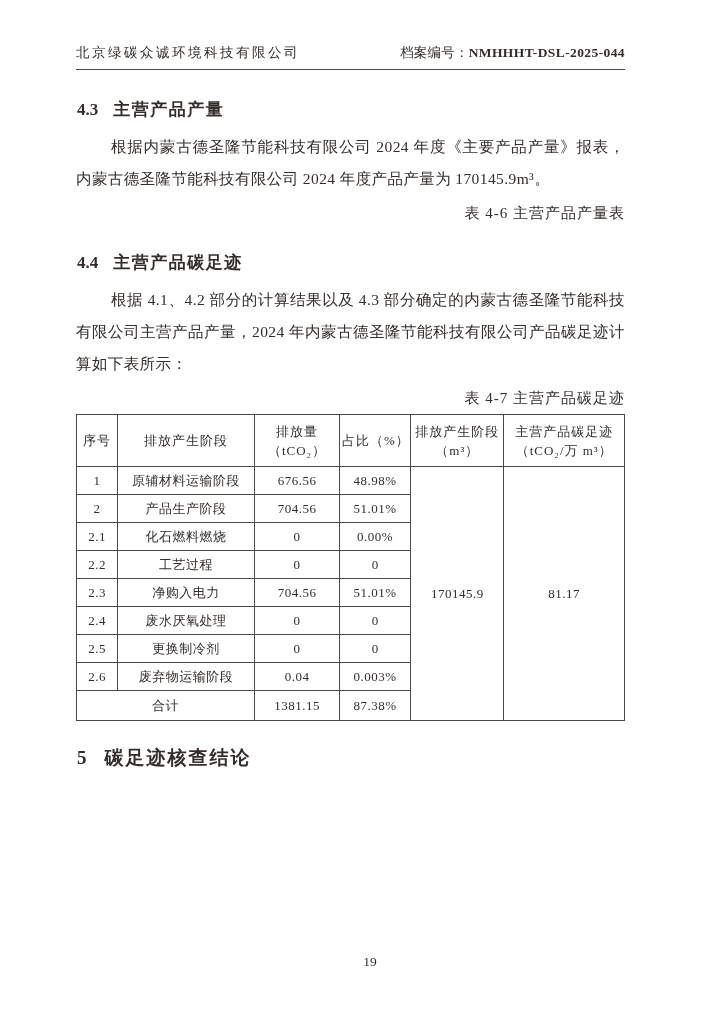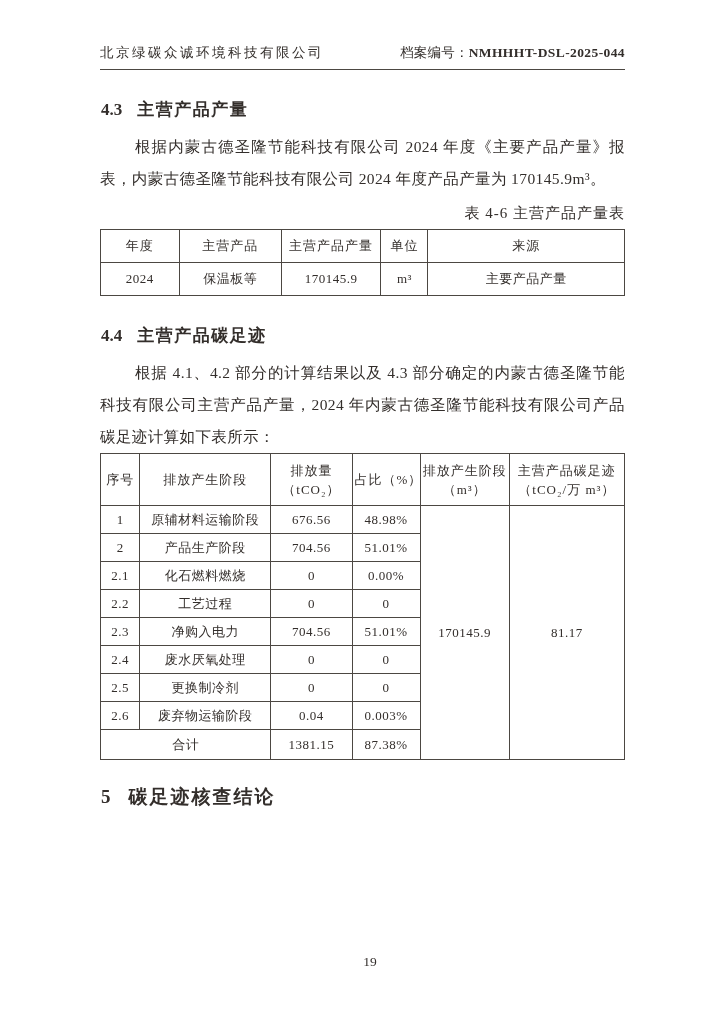--- a/index.html
+++ b/index.html
@@ -2,21 +2,21 @@
 <html><head>
 <meta charset="utf-8">
 <style>
   html,body { margin:0; padding:0; background:#ffffff; }
   .page {
     position:relative;
     width:724px; height:1024px;
     margin:0 auto;
     background:#ffffff;
     box-sizing:border-box;
-    padding:44px 99px 0 100px;
+    padding:44px 99px 0 76px;
     font-family:"Liberation Serif","DejaVu Serif",serif;
     color:#332e2b;
     overflow:hidden;
   }
   
   .doc-header {
     display:flex; justify-content:space-between; align-items:flex-end;
     border-bottom:1.6px solid #4c4742;
     padding-bottom:7px;
     font-size:13.5px;
@@ -81,51 +81,27 @@
       <span>档案编号：</span><span class="no">NMHHHT-DSL-2025-044</span>
     </span>
   </div>
 
   <h2 class="h-sub">
     <span class="h-num">4.3</span><span class="h-txt">主营产品产量</span>
   </h2>
   <p class="body-para">根据内蒙古德圣隆节能科技有限公司 2024 年度《主要产品产量》报表，内蒙古德圣隆节能科技有限公司 2024 年度产品产量为 170145.9m³。</p>
 
   <div class="tbl-caption">表 4-6 主营产品产量表</div>
-  <table class="tbl t46">
-    <colgroup>
-      <col style="width:15%">
-        <col style="width:19.5%">
-        <col style="width:19%">
-        <col style="width:9%">
-        <col style="width:37.5%">
-    </colgroup>
-    <tbody>
-        <tr>
-      <th>年度</th>
-      <th>主营产品</th>
-      <th>主营产品产量</th>
-      <th>单位</th>
-      <th>来源</th>
-    </tr>
-    <tr>
-      <td>2024</td>
-      <td>保温板等</td>
-      <td>170145.9</td>
-      <td>m³</td>
-      <td>主要产品产量</td>
-    </tr>
-  </tbody>
-    </table>
 
   <h2 class="h-sub">
     <span class="h-num">4.4</span><span class="h-txt">主营产品碳足迹</span>
   </h2>
   <p class="body-para">根据 4.1、4.2 部分的计算结果以及 4.3 部分确定的内蒙古德圣隆节能科技有限公司主营产品产量，2024 年内蒙古德圣隆节能科技有限公司产品碳足迹计算如下表所示：</p>
 
+  <div class="tbl-caption">表 4-7 主营产品碳足迹</div>
   <table class="tbl t47">
     <colgroup>
       <col style="width:7.5%">
         <col style="width:25%">
         <col style="width:15.5%">
         <col style="width:13%">
         <col style="width:17%">
         <col style="width:22%">
     </colgroup>
     <tbody>

